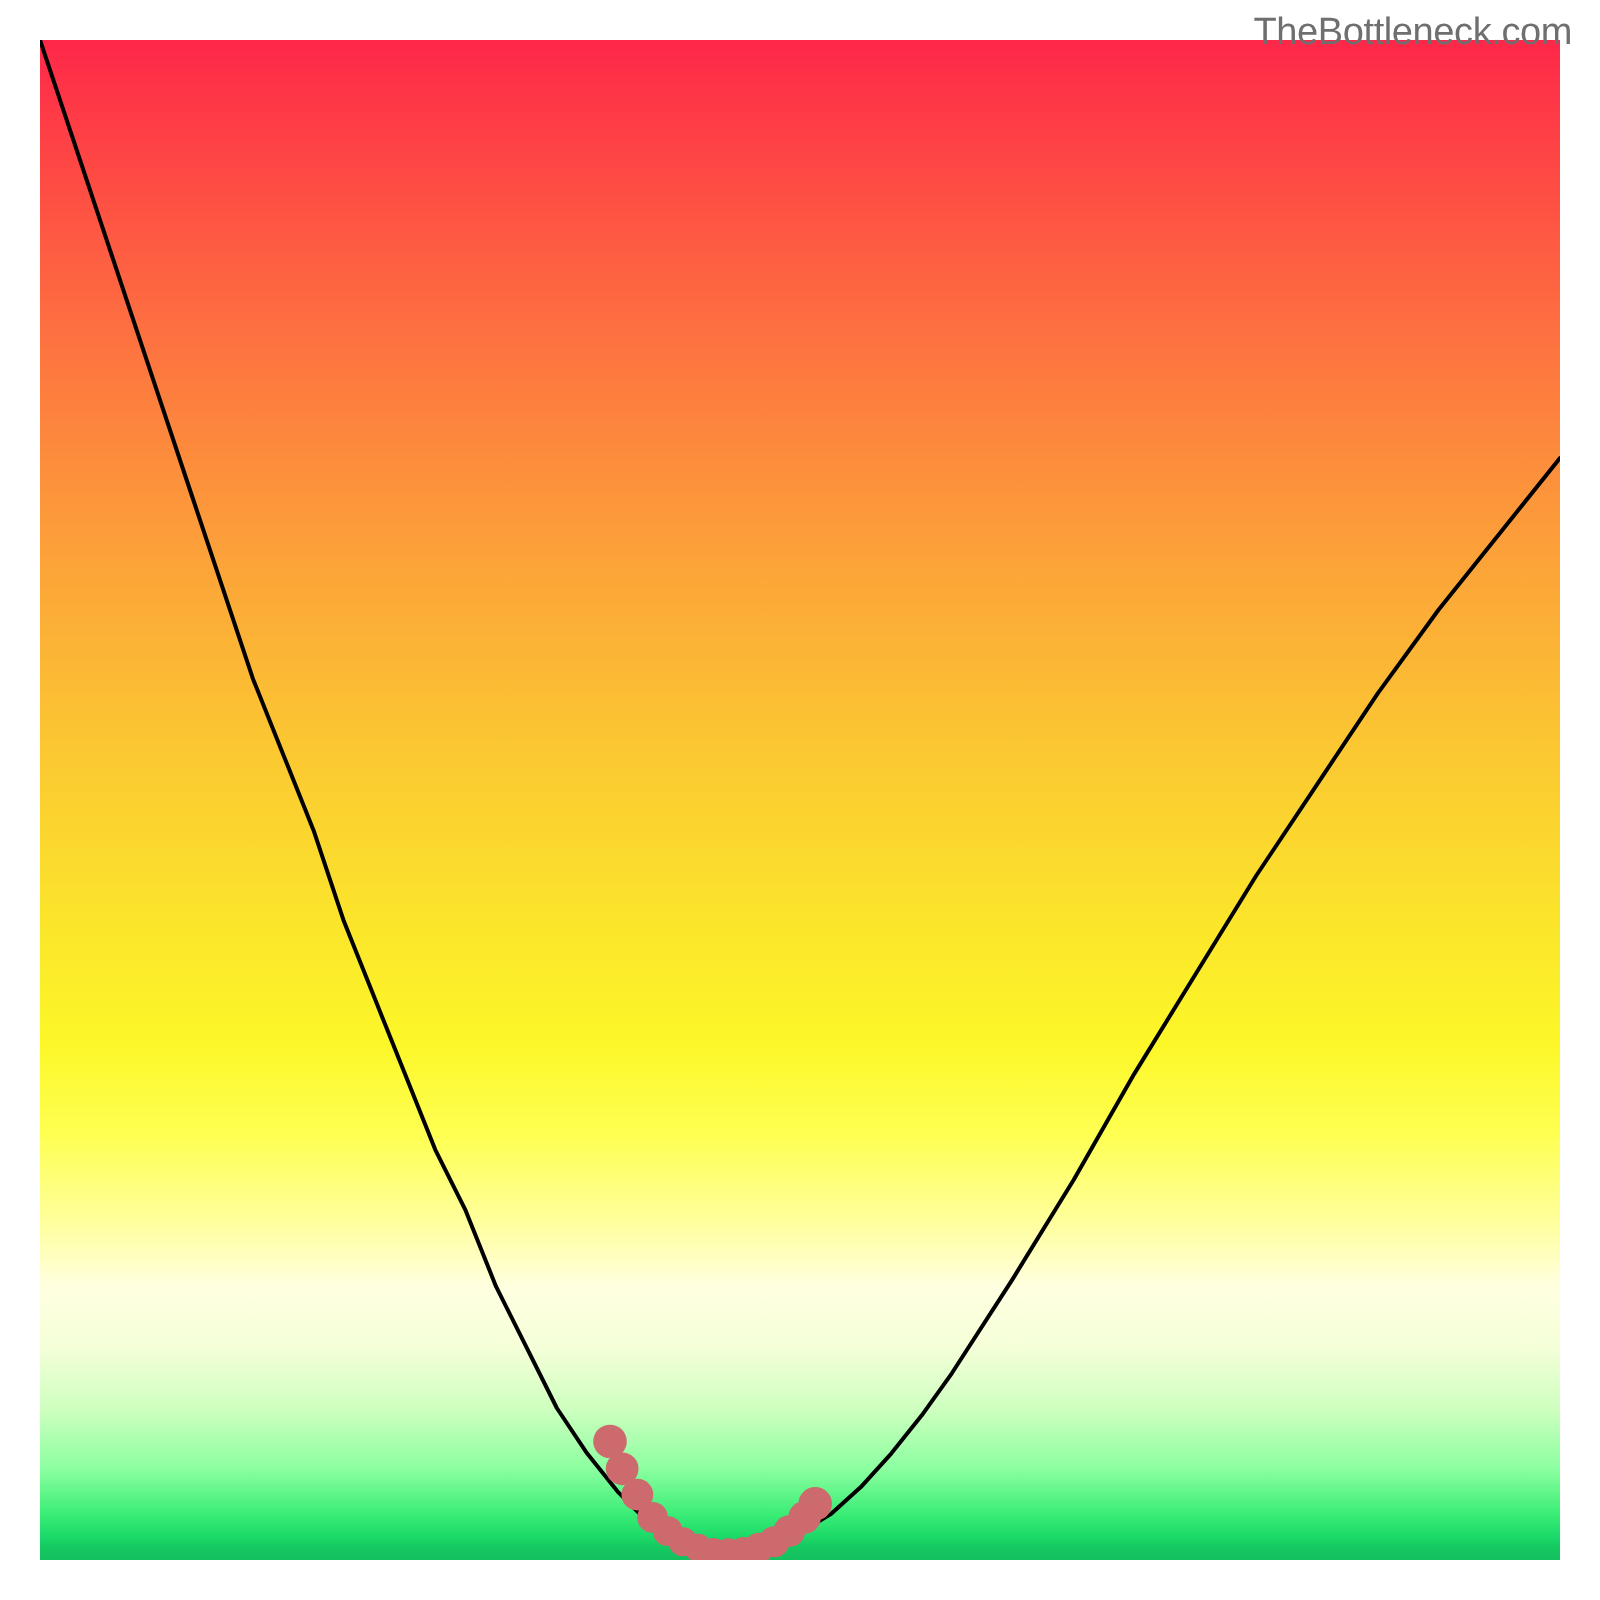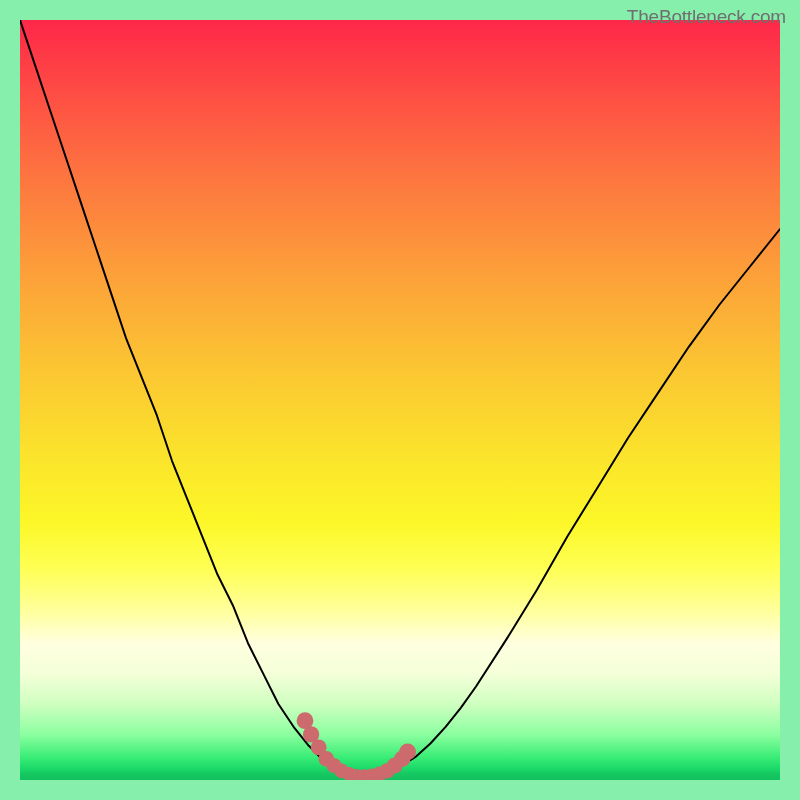--- a/index.html
+++ b/index.html
@@ -7,21 +7,21 @@
     padding: 0;
     width: 800px;
     height: 800px;
     background: #000000;
     overflow: hidden;
   }
   .stage {
     position: relative;
     width: 800px;
     height: 800px;
-    background: #86efac;
+    background: #ffffff;
   }
   .plot-area {
     position: absolute;
     left: 20px;
     top: 20px;
     width: 760px;
     height: 760px;
     overflow: hidden;
   }
   .gradient-bg {

